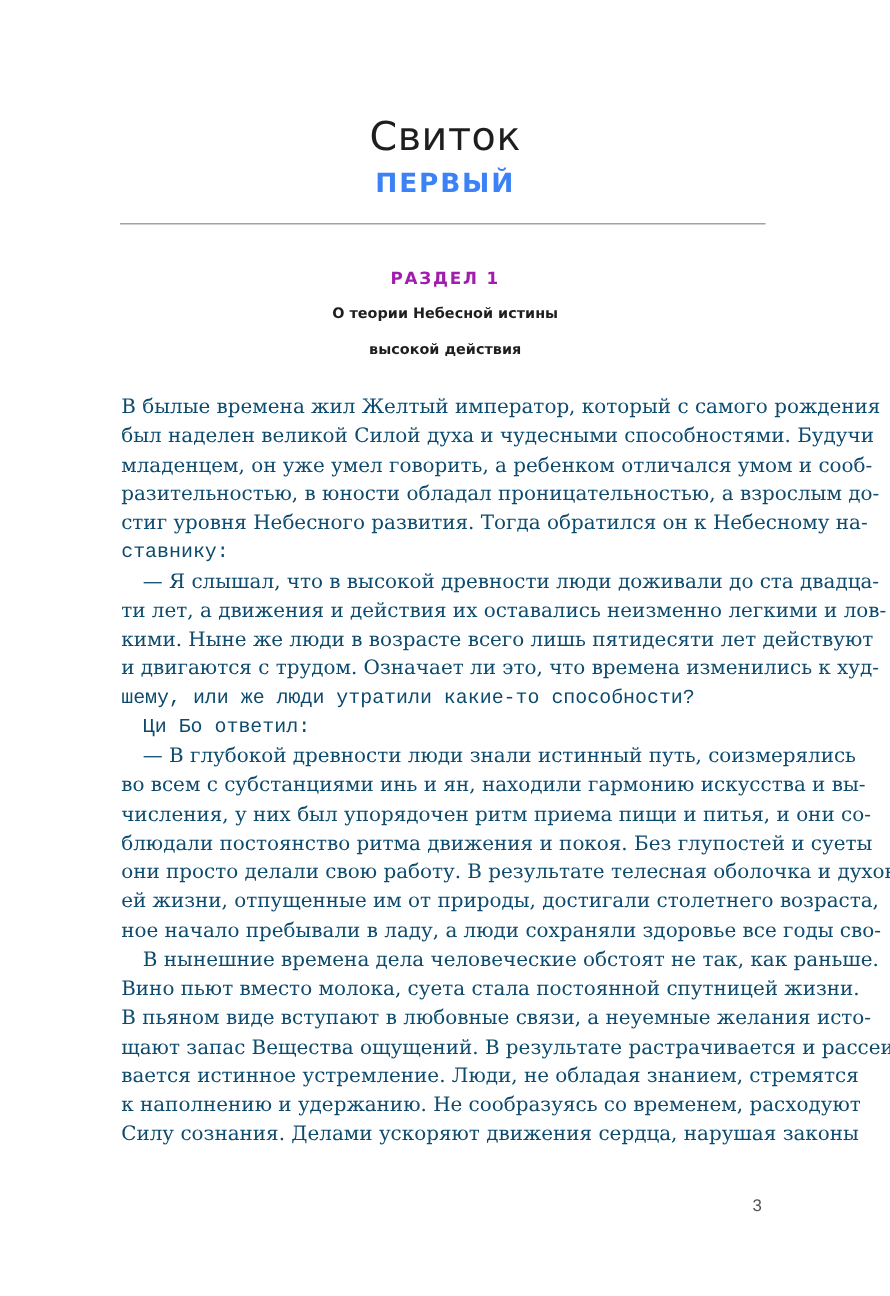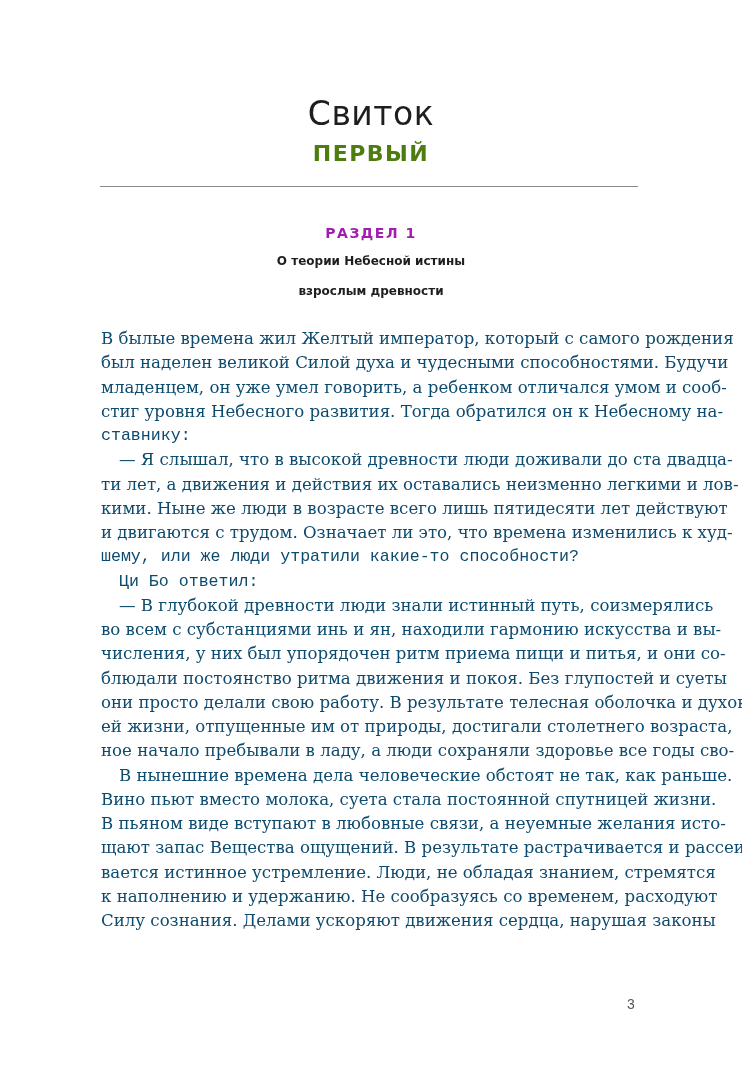--- a/index.html
+++ b/index.html
@@ -1,21 +1,21 @@
 <!DOCTYPE html>
 <html><head>
   <meta charset="utf-8">
   <style>
     html, body { margin:0; padding:0; }
     body { width:742px; height:1080px; background:#ffffff; position:relative; overflow:hidden; }
     .page { position:absolute; left:0; top:0; width:742px; height:1080px; }
     .title1 { position:absolute; left:0; width:742px; top:94px; text-align:center;
       font-family:"DejaVu Sans", sans-serif; font-size:33px; color:#1e1e1e; letter-spacing:0.5px; }
     .title2 { position:absolute; left:0; width:742px; top:141px; text-align:center;
-      font-family:"DejaVu Sans", sans-serif; font-weight:bold; font-size:22px; color:#4d7c0f; letter-spacing:1.5px; }
+      font-family:"DejaVu Sans", sans-serif; font-weight:bold; font-size:22px; color:#3b82f6; letter-spacing:1.5px; }
     .rule { position:absolute; left:100px; width:538px; top:186px; height:1px; background:#8a8a8a; }
     .section-label { position:absolute; left:0; width:742px; top:225px; text-align:center;
       font-family:"DejaVu Sans", sans-serif; font-weight:bold; font-size:14px; color:#a21caf; letter-spacing:1.5px; }
     .section-title { position:absolute; left:0; width:742px; top:246px; text-align:center;
       font-family:"DejaVu Sans", sans-serif; font-weight:bold; font-size:12px; color:#1e1e1e; line-height:30px; }
     .body { position:absolute; left:101px; top:327px; width:538px;
       font-family:"DejaVu Serif", serif; font-size:16.6px; line-height:24.25px; color:#0c4a6e; }
     .line { display:block; white-space:nowrap; text-align:justify; text-align-last:justify; height:24.25px; }
     .line.last { text-align-last:left;font-family:Liberation Mono, monospace; }
     .line.indent { padding-left:18px; }
@@ -25,27 +25,28 @@
 </head>
 <body>
 
 <div class="page">
   <div class="title1">Свиток</div>
   <div class="title2">ПЕРВЫЙ</div>
   <div class="rule"></div>
   <div class="section-label">РАЗДЕЛ 1</div>
   <div class="section-title">
     <div>О теории Небесной истины</div>
-    <div>взрослым древности</div>
+    <div>высокой действия</div>
   </div>
 
   <div class="body">
     <span class="line">В былые времена жил Желтый император, который с самого рождения</span>
     <span class="line">был наделен великой Силой духа и чудесными способностями. Будучи</span>
     <span class="line">младенцем, он уже умел говорить, а ребенком отличался умом и сооб-</span>
+    <span class="line">разительностью, в юности обладал проницательностью, а взрослым до-</span>
     <span class="line">стиг уровня Небесного развития. Тогда обратился он к Небесному на-</span>
     <span class="line last">ставнику:</span>
     <span class="line indent">— Я слышал, что в высокой древности люди доживали до ста двадца-</span>
     <span class="line">ти лет, а движения и действия их оставались неизменно легкими и лов-</span>
     <span class="line">кими. Ныне же люди в возрасте всего лишь пятидесяти лет действуют</span>
     <span class="line">и двигаются с трудом. Означает ли это, что времена изменились к худ-</span>
     <span class="line last">шему, или же люди утратили какие-то способности?</span>
     <span class="line last indent">Ци Бо ответил:</span>
     <span class="line indent">— В глубокой древности люди знали истинный путь, соизмерялись</span>
     <span class="line">во всем с субстанциями инь и ян, находили гармонию искусства и вы-</span>

